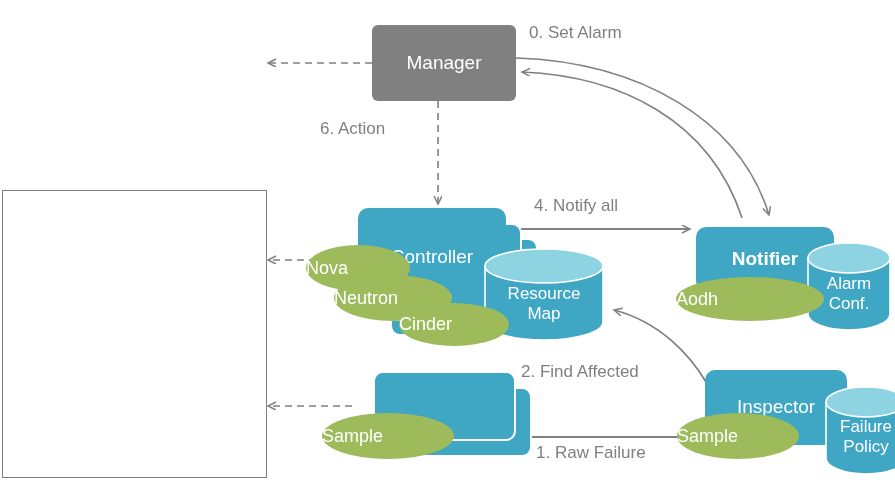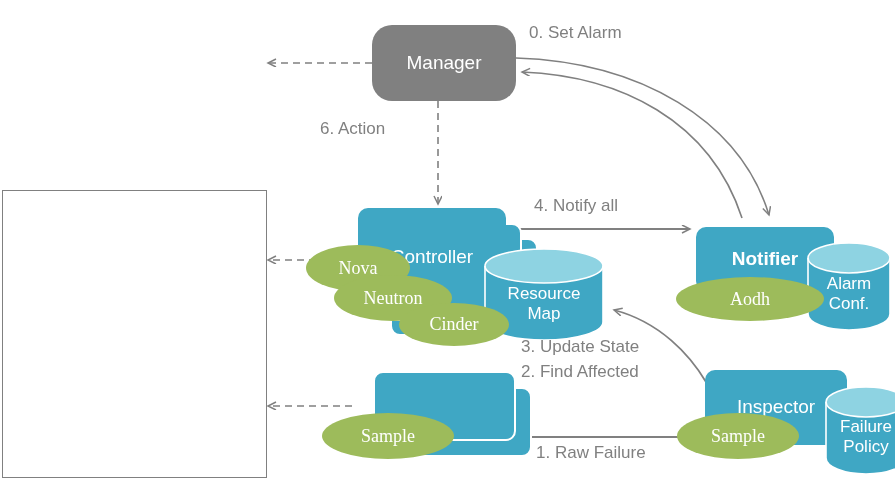--- a/index.html
+++ b/index.html
@@ -12,32 +12,32 @@
     text-align:center;white-space:nowrap;pointer-events:none;
   }
   .plain-box{
     position:absolute;border:1.6px solid #808080;background:#ffffff;box-sizing:border-box;
   }
   .plain-box-label{
     position:absolute;color:#808080;font-size:17px;text-align:center;line-height:1.35;
     width:100%;left:0;
   }
   .mgr-box{
-    position:absolute;background:#808080;border-radius:20px;
+    position:absolute;background:#808080;border-radius:6px;
   }
   .mgr-box .node-label{position:static;display:flex;align-items:center;justify-content:center;
     width:100%;height:100%;font-size:19px;}
   .teal-box{position:absolute;background:#3FA7C4;border-radius:10px;}
   .teal-box.stacked{border:2.2px solid #ffffff;box-sizing:border-box;}
   .teal-box .node-label{position:static;display:flex;align-items:center;justify-content:center;
     width:100%;height:100%;}
   .green-ell{
     position:absolute;background:#9DBB5B;border-radius:50%;
-    display:flex;align-items:center;justify-content:center;
-    color:#ffffff;font-size:18px;white-space:nowrap;font-family:Liberation Serif, serif;
+    display:flex;align-items:center;
+    color:#ffffff;font-size:18px;white-space:nowrap;
   }
   .cyl{position:absolute;}
   .cyl-label{
     position:absolute;left:0;width:100%;text-align:center;color:#ffffff;
     font-size:17px;line-height:1.15;pointer-events:none;
   }
   .edge-label{
     position:absolute;color:#808080;font-size:17px;white-space:nowrap;
   }
 </style>
@@ -151,17 +151,16 @@
     </div>
   </div>
 
   <div class="green-ell" style="left:677px;top:413px;width:122px;height:46px;z-index:6;">
     <span>Sample</span>
   </div>
 
   <div class="edge-label" style="left:529px;top:23px;">0. Set Alarm</div>
   <div class="edge-label" style="left:536px;top:443px;">1. Raw Failure</div>
   <div class="edge-label" style="left:521px;top:362px;">2. Find Affected</div>
-  <div class="edge-label" style="left:521px;top:337px;">3. Update State</div>
   <div class="edge-label" style="left:534px;top:196px;">4. Notify all</div>
   <div class="edge-label" style="left:320px;top:119px;">6. Action</div>
 
 </div>
 
 </body></html>

